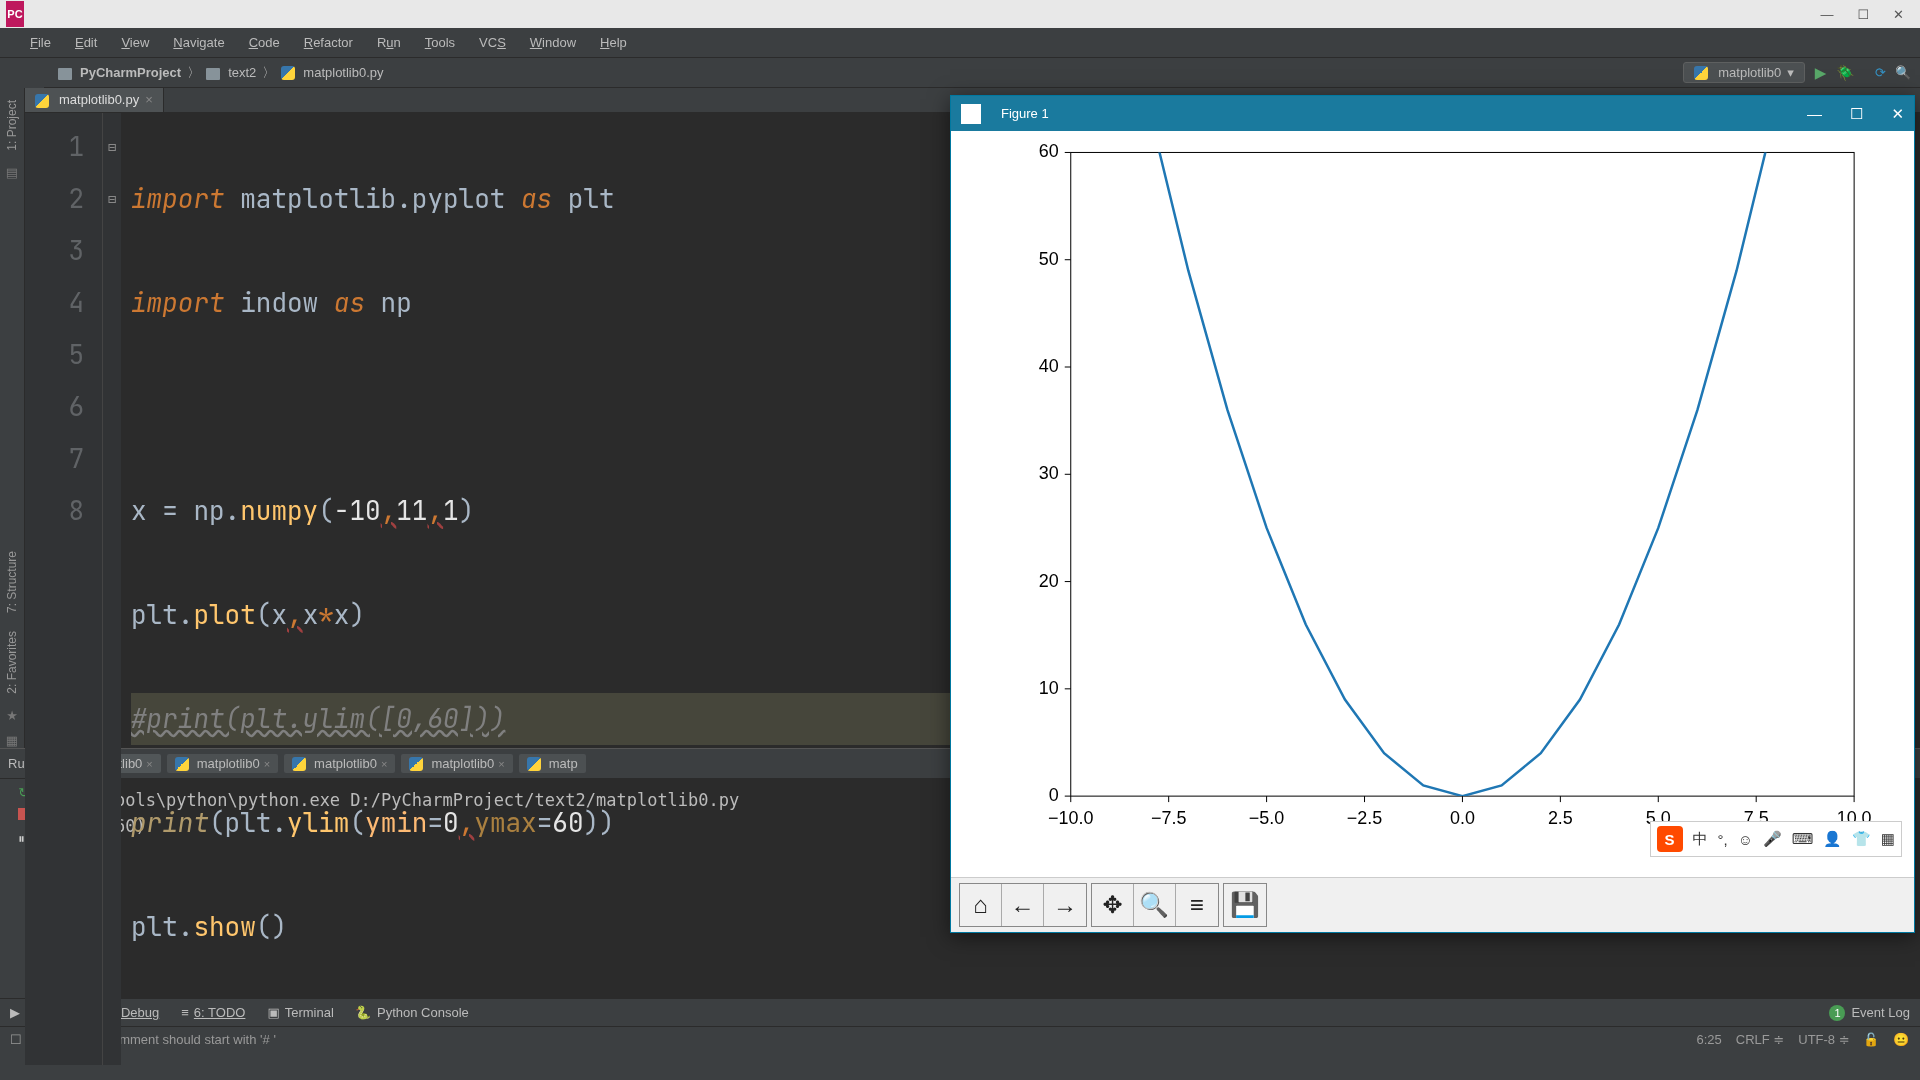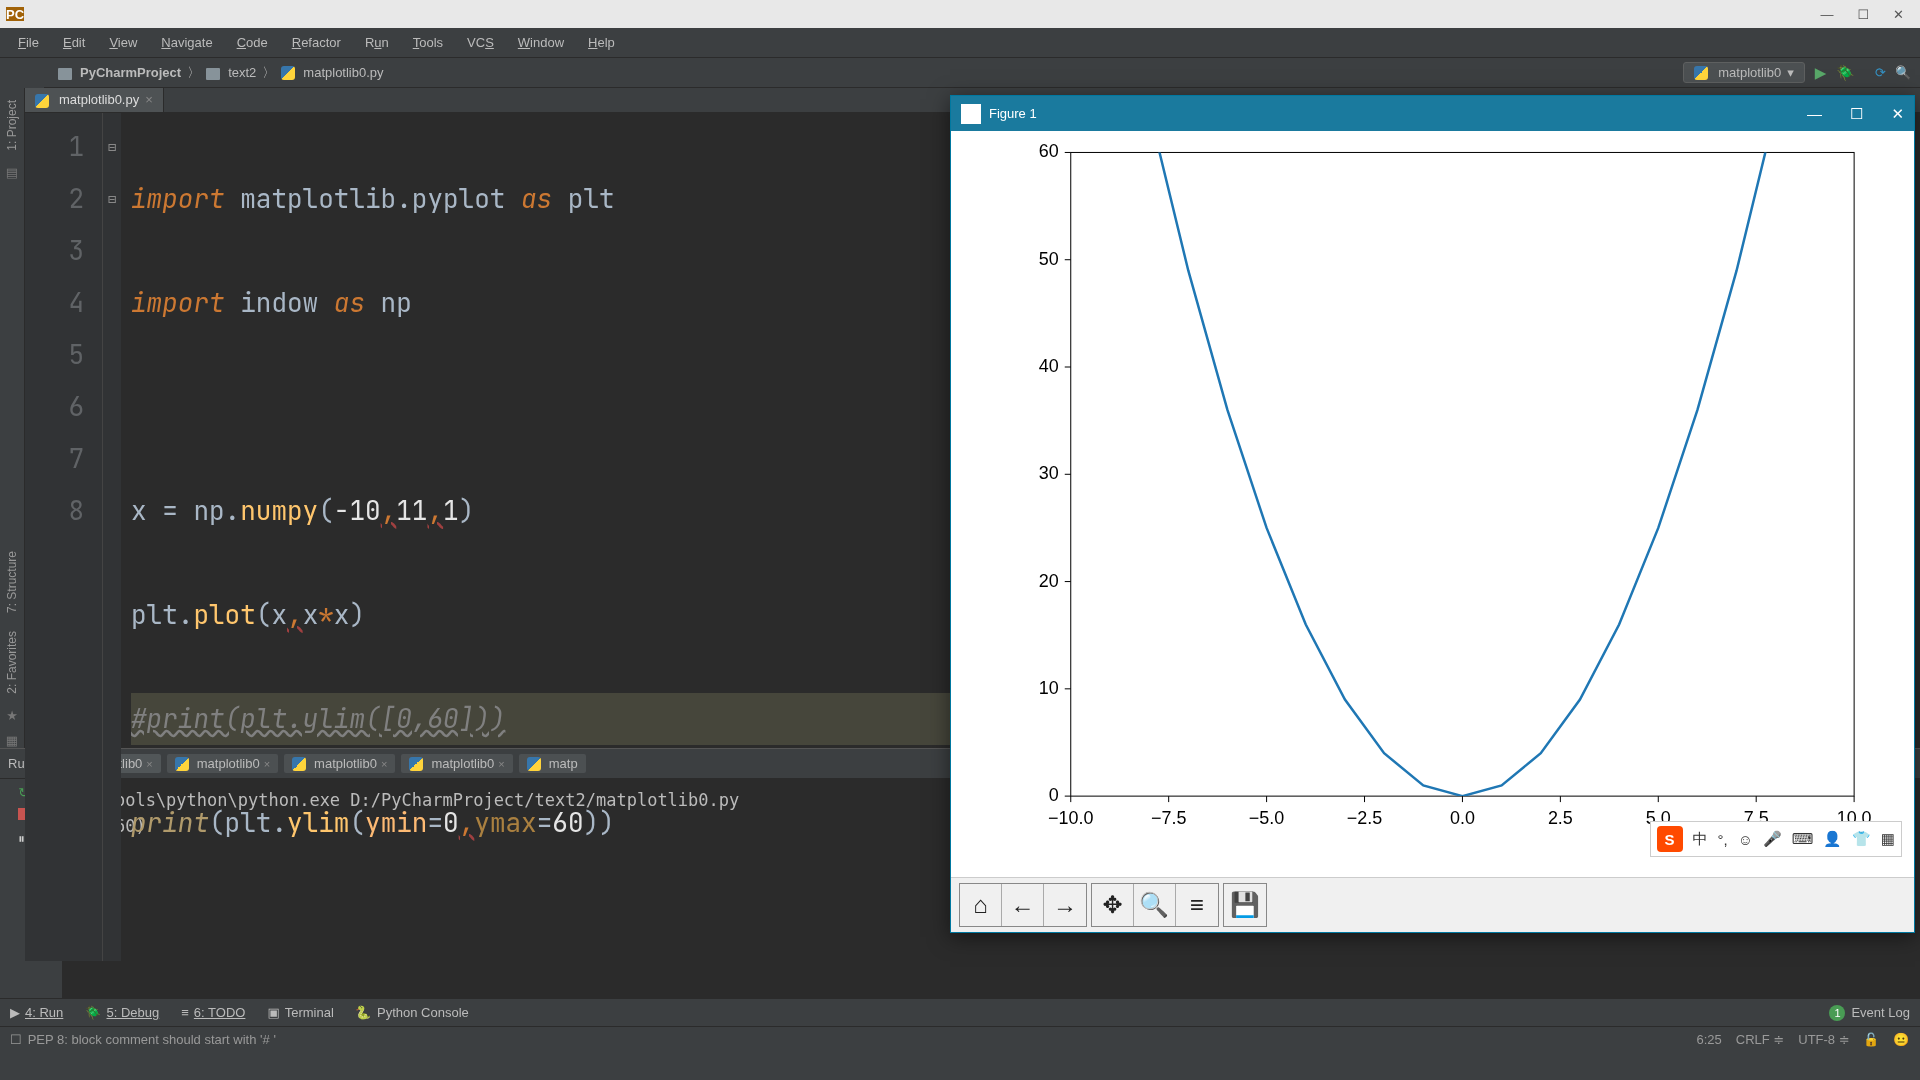--- a/index.html
+++ b/index.html
@@ -1,21 +1,21 @@
 <!DOCTYPE html>
 <html><head>
 <meta charset="utf-8">
 <style>
 * { margin: 0; padding: 0; box-sizing: border-box; }
 body { font-family: "Segoe UI", Arial, sans-serif; font-size: 13px; background: #3c3f41; color: #bbb; overflow: hidden; width: 1920px; height: 1080px; position: relative; }
 .titlebar { height: 28px; background: #e8e8e8; display: flex; align-items: center; padding: 0 6px; color: #333; }
-.titlebar .icon { width: 18px; height: 14px; background: #a16207; display: inline-flex; align-items: center; justify-content: center; color: #fff; font-size: 13px; font-weight: bold; margin-right: 6px; }
+.titlebar .icon { width: 18px; height: 26px; background: #be185d; display: inline-flex; align-items: center; justify-content: center; color: #fff; font-size: 11px; font-weight: bold; margin-right: 6px; }
 .titlebar .wincontrols { margin-left: auto; display: flex; gap: 24px; padding-right: 10px; color: #555; }
 .titlebar .wincontrols span { cursor: pointer; }
-.menubar { height: 30px; background: #3c3f41; display: flex; align-items: center; padding: 0 8px; gap: 4px; border-bottom: 1px solid #2b2b2b; }
+.menubar { height: 30px; background: #3c3f41; display: flex; align-items: center; padding: 0 20px; gap: 4px; border-bottom: 1px solid #2b2b2b; }
 .menubar .mitem { padding: 3px 10px; color: #bbb; cursor: pointer; }
 .menubar .mitem u { text-decoration: underline; }
 .navbar { height: 30px; background: #3c3f41; display: flex; align-items: center; padding: 0 8px; border-bottom: 1px solid #2b2b2b; margin-left: 44px; }
 .navbar .crumb { display: flex; align-items: center; gap: 4px; padding: 2px 6px; color: #bbb; }
 .navbar .right { margin-left: auto; display: flex; align-items: center; gap: 10px; }
 .runcfg { background: #4c5052; border: 1px solid #5e6060; padding: 2px 10px; border-radius: 3px; display: flex; align-items: center; gap: 6px; }
 .ticon { display: inline-block; }
 .play { color: #59a869; font-size: 15px; }
 .bug { color: #59a869; font-size: 15px; }
 .stopbtn { width: 12px; height: 12px; background: #c75450; }
@@ -51,21 +51,21 @@
 .runtools { width: 62px; background: #3c3f41; display: flex; flex-direction: column; padding: 6px 4px; gap: 8px; align-items: center; flex-wrap: wrap; }
 .runtools .row2 { display: flex; gap: 8px; }
 .runoutput { flex: 1; padding: 8px 12px; font-family: Consolas, monospace; font-size: 17px; color: #bbb; line-height: 26px; }
 .bottombar { height: 28px; background: #3c3f41; display: flex; align-items: center; padding: 0 10px; gap: 22px; border-top: 1px solid #2b2b2b; font-size: 13px; }
 .bottombar .bitem { display: flex; align-items: center; gap: 5px; cursor: pointer; }
 .bottombar .right { margin-left: auto; display: flex; align-items: center; gap: 6px; }
 .bottombar .badge { background: #499c54; color: #fff; border-radius: 50%; width: 16px; height: 16px; display: inline-flex; align-items: center; justify-content: center; font-size: 11px; }
 .statusbar { height: 26px; background: #3c3f41; display: flex; align-items: center; padding: 0 10px; border-top: 1px solid #2b2b2b; font-size: 13px; color: #999; }
 .statusbar .right { margin-left: auto; display: flex; gap: 14px; align-items: center; }
 .figure-window { position: absolute; top: 95px; left: 950px; width: 965px; height: 838px; background: #fff; border: 1px solid #0078a0; box-shadow: 0 4px 20px rgba(0,0,0,0.5); display: flex; flex-direction: column; }
-.figure-title { height: 36px; background: #1a7a9e; color: #fff; display: flex; align-items: center; padding: 0 10px; gap: 8px; }
+.figure-title { height: 36px; background: #1a7a9e; color: #fff; display: flex; align-items: center; padding: 0 10px; gap: 20px; }
 .figure-title .ficon { width: 20px; height: 20px; background: #fff; display: inline-block; }
 .figure-title .fwin { margin-left: auto; display: flex; gap: 28px; font-size: 15px; }
 .figure-title .fwin span { cursor: pointer; }
 .figure-canvas { flex: 1; background: #fff; position: relative; }
 .figure-toolbar { height: 56px; background: #f0f0f0; border-top: 1px solid #ccc; display: flex; align-items: center; padding: 0 8px; gap: 4px; }
 .figure-toolbar .grp { display: flex; border: 1px solid #888; }
 .figure-toolbar .fbtn { width: 42px; height: 42px; display: flex; align-items: center; justify-content: center; font-size: 24px; color: #222; cursor: pointer; border-right: 1px solid #aaa; }
 .figure-toolbar .fbtn:last-child { border-right: none; }
 svg.chart { width: 100%; height: 100%; }
 .ime-bar { position: absolute; right: 12px; top: 690px; height: 36px; background: #fff; border: 1px solid #ccc; display: flex; align-items: center; padding: 0 6px; gap: 10px; color: #333; font-size: 15px; }
@@ -168,20 +168,21 @@
           <div class="mk"></div>
       </div>
       <div class="code">
 <div class="line"><span class="kw">import</span><span> matplotlib.pyplot </span><span class="kw">as</span><span> plt</span></div>
 <div class="line"><span class="kw">import</span><span> indow </span><span class="kw">as</span><span> np</span></div>
 <div class="line"></div>
 <div class="line"><span>x </span><span class="op">=</span><span> np.</span><span class="fn">numpy</span><span>(</span><span class="num">-10</span><span class="comma-err">,</span><span class="num">11</span><span class="comma-err">,</span><span class="num">1</span><span>)</span></div>
 <div class="line"><span>plt.</span><span class="fn">plot</span><span>(x</span><span class="comma-err">,</span><span>x</span><span class="op" style="color:#cc7832">*</span><span>x)</span></div>
 <div class="line hl"><span class="cm">#print(plt.ylim([0,60]))</span></div>
 <div class="line"><span class="fnital">print</span><span>(plt.</span><span class="fn">ylim</span><span>(</span><span style="color:#fdba74">ymin</span><span>=</span><span class="num">0</span><span class="comma-err">,</span><span style="color:#aa8040">ymax</span><span>=</span><span class="num">60</span><span>))</span></div>
+<div class="line"><span>plt.</span><span class="fn">show</span><span>()</span></div>
       </div>
     </div>
   </div>
 </div>
 
 <div class="runpanel">
   <div class="runtabs">
     <span class="rlabel">Run:</span>
     <div class="rtab active">
         <span class="pyicon"></span>

